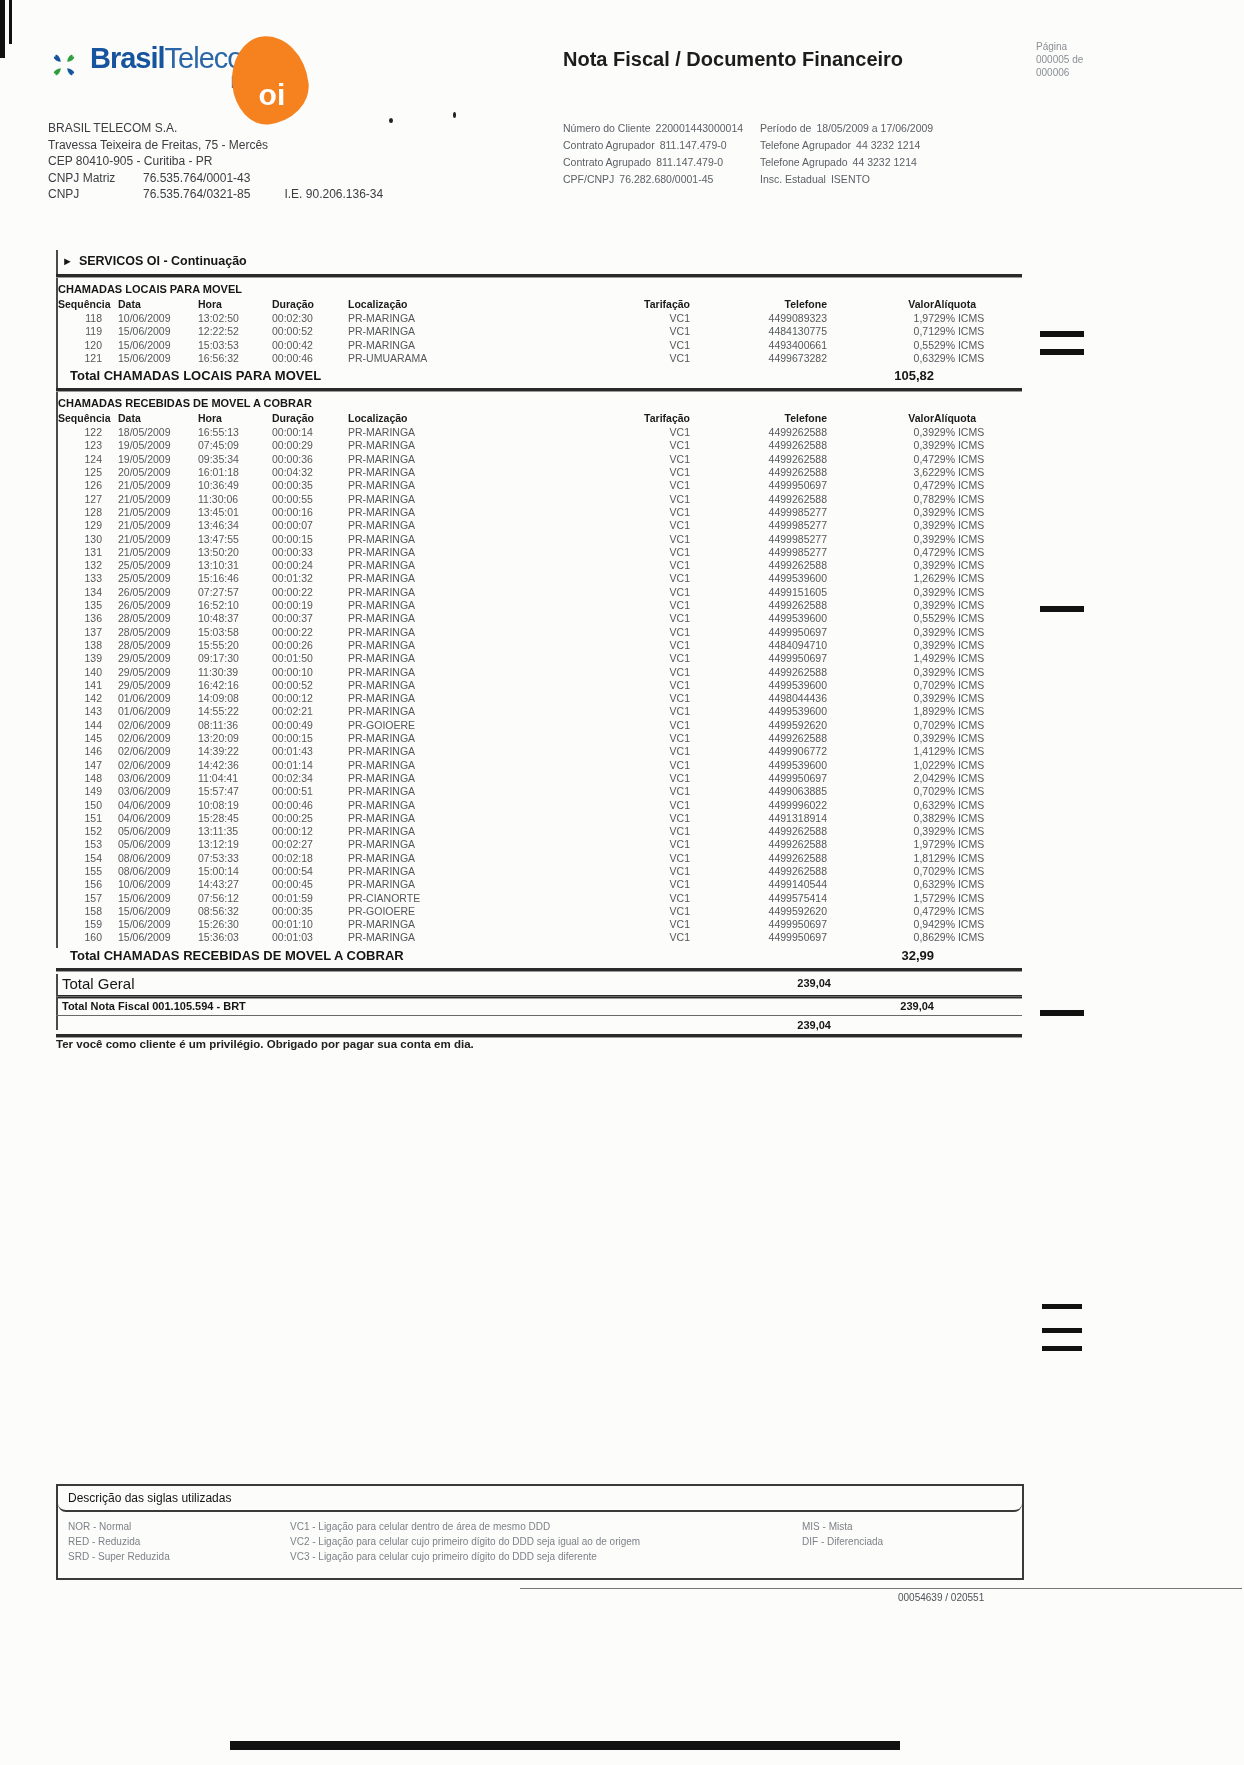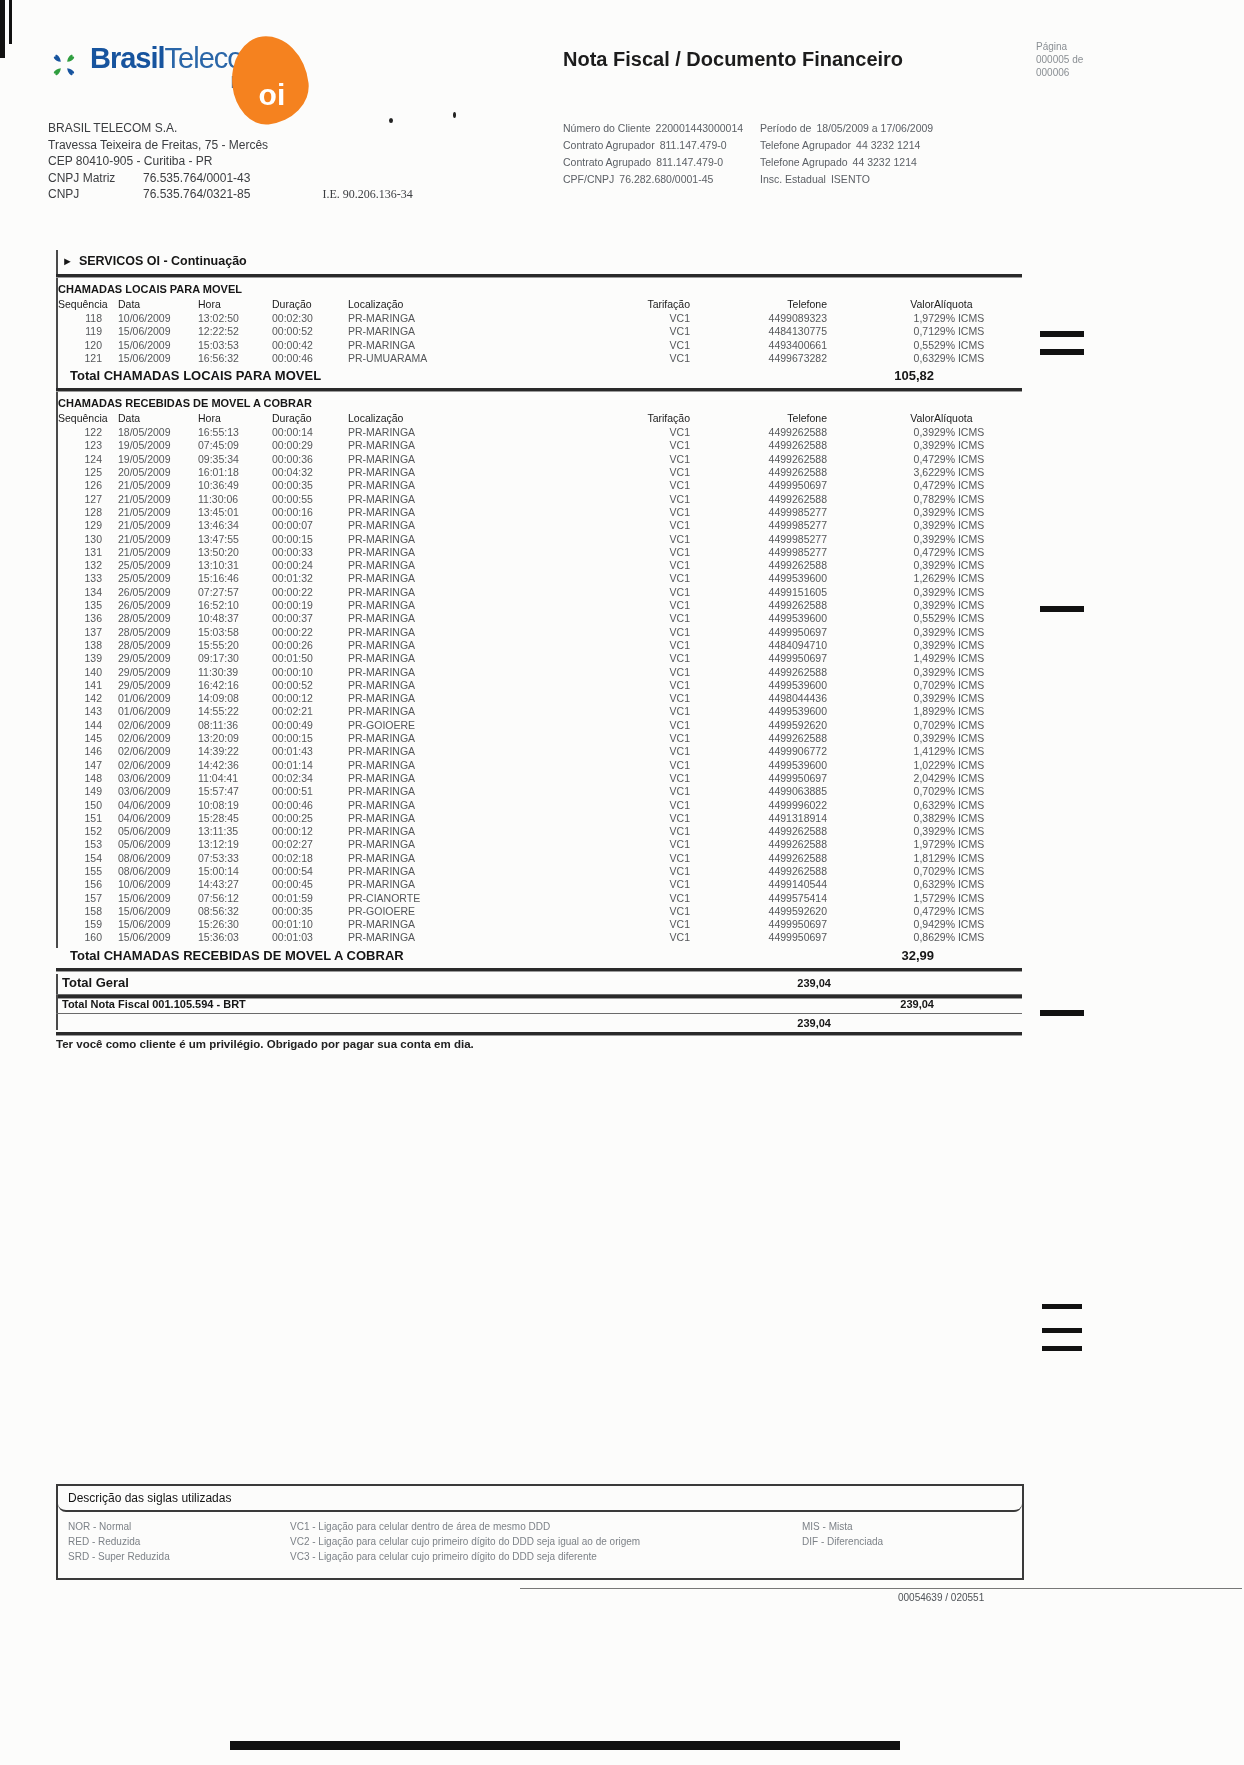--- a/index.html
+++ b/index.html
@@ -30,56 +30,56 @@
     border-radius:46% 54% 58% 42% / 52% 58% 42% 48%;
     transform:rotate(-6deg);
     display:flex;align-items:flex-end;justify-content:center;
   }
   .oi-blob span{color:#fff;font-weight:700;font-size:30px;line-height:1;margin-bottom:14px;transform:rotate(6deg);}
   .doc-title{left:563px;top:48px;font-size:20px;font-weight:700;color:#1c1c1c;letter-spacing:0;}
   .page-box{left:1036px;top:40px;font-size:10px;color:#8a8f94;line-height:13px;}
 
   .company{left:48px;top:120px;font-size:12px;line-height:16.5px;color:#3b3d40;}
   .company .lbl{display:inline-block;width:95px;}
-  .company .ie{margin-left:72px;font-family:Liberation Serif, serif;}
+  .company .ie{margin-left:34px;}
 
   .infocol{top:120px;font-size:10.5px;line-height:17px;color:#5c6066;}
   .infocol.l{left:563px;}
   .infocol.r{left:760px;}
   .infocol .lbl{margin-right:5px;}
 
   
   .mainbox{left:56px;top:250px;width:966px;}
   .leftborder{position:absolute;background:#4a4a4a;width:2px;}
   .sec-head{font-size:12.5px;font-weight:700;color:#161616;padding:4px 0 6px 6px;}
   .sec-head .arrow{display:inline-block;margin-right:6px;font-size:11px;}
   .rule-thick{height:3px;background:#2a2a2a;border-bottom:1px solid #9a9a9a;}
   .rule-thin{height:1px;background:#6a6a6a;}
 
   .tbl-title{font-size:11px;font-weight:700;color:#161616;padding:5px 0 2px 2px;}
   .thead,.trow{display:grid;grid-template-columns:58px 84px 74px 76px 1fr 130px 135px 103px 88px;}
-  .thead{font-size:10.5px;font-weight:400;color:#1b1b1b;padding:1px 0 2px 0;}
+  .thead{font-size:10.5px;font-weight:700;color:#1b1b1b;padding:1px 0 2px 0;}
   .trow{font-size:10.5px;line-height:13.3px;color:#55575a;}
   .c-seq{text-align:right;padding-right:12px;}
   .h-seq{text-align:left;padding-left:2px;}
   .c-data{padding-left:4px;}
   .c-tarif{text-align:right;padding-right:6px;}
   .c-tel{text-align:right;padding-right:4px;}
   .c-val{text-align:right;}
   .c-aliq{white-space:nowrap;}
   .total-row{display:grid;grid-template-columns:1fr 103px 88px;font-size:13px;font-weight:700;color:#161616;padding:3px 0 5px 0;}
   .total-row .tl{padding-left:14px;}
   .total-row .tv{text-align:right;}
 
   .band{display:grid;grid-template-columns:1fr 103px 88px;font-size:11px;font-weight:700;color:#161616;padding:5px 0 6px 0;}
   .band .tl{padding-left:4px;}
   .band .tv{text-align:right;}
 
   .totalsbox{left:56px;top:972px;width:966px;}
-  .tg-title{font-size:13px;font-weight:700;color:#161616;padding:3px 0 4px 6px;}
+  .tg-title{font-size:15px;font-weight:400;color:#161616;padding:3px 0 4px 6px;}
   .tg-row{display:grid;grid-template-columns:1fr 103px 88px;font-size:11px;font-weight:700;color:#161616;padding:3px 0 3px 0;}
   .tg-row .tl{padding-left:6px;}
   .tg-row .tv{text-align:right;}
 
   .message{left:56px;top:1038px;font-size:11.5px;font-weight:700;color:#222;}
 
   
   .legend{left:56px;top:1484px;width:964px;border:2px solid #3a3a3a;background:transparent;}
   .legend-title{font-size:12px;font-weight:400;color:#141414;padding:5px 0 5px 10px;border-bottom:2px solid #3a3a3a;border-radius:8px;}
   .legend-body{position:relative;height:66px;font-size:10px;color:#7d8288;line-height:15px;}

